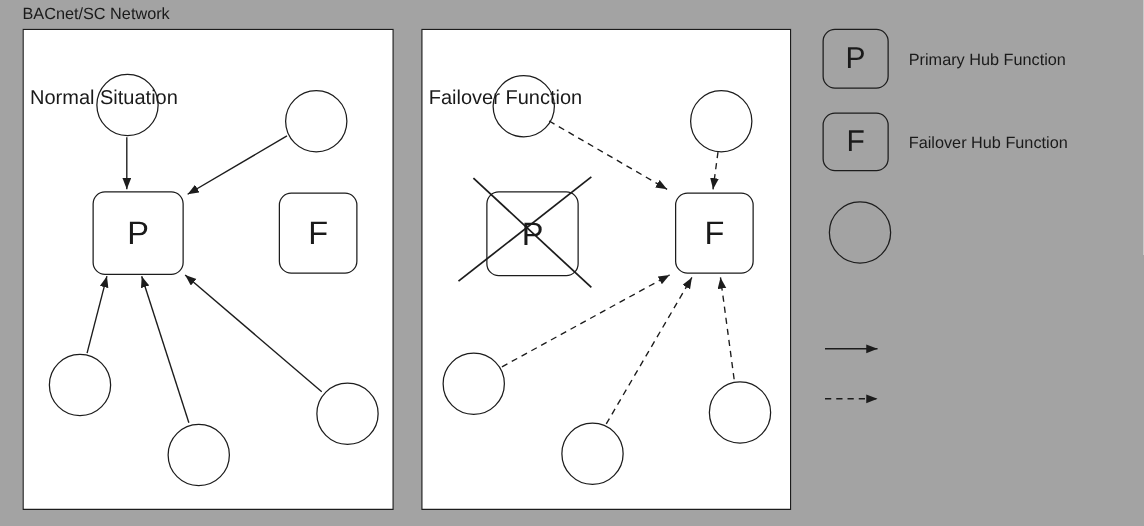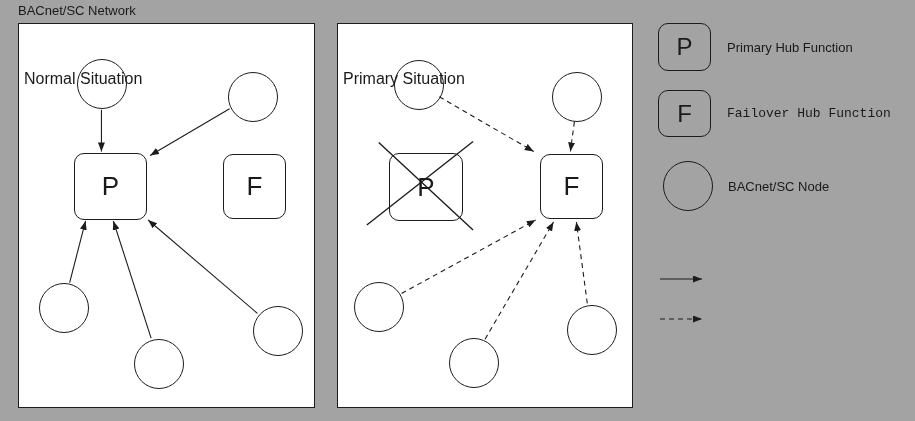--- a/index.html
+++ b/index.html
@@ -121,21 +121,21 @@
         </marker>
       </defs>
       <line class="dashed" x1="102" y1="73" x2="197" y2="128" marker-end="url(#ah2)"></line>
       <line class="dashed" x1="238" y1="98" x2="234" y2="128" marker-end="url(#ah2)"></line>
       <line class="dashed" x1="64" y1="271" x2="199" y2="197" marker-end="url(#ah2)"></line>
       <line class="dashed" x1="148" y1="317" x2="217" y2="199" marker-end="url(#ah2)"></line>
       <line class="dashed" x1="251" y1="281" x2="240" y2="199" marker-end="url(#ah2)"></line>
       <line class="cross" x1="41" y1="119" x2="136" y2="207"></line>
       <line class="cross" x1="136" y1="118" x2="29" y2="202"></line>
     </svg>
-    <div class="panel-label">Primary Situation</div>
+    <div class="panel-label">Failover Function</div>
     <div class="node" style="left:56px;  top:36px;"></div>
     <div class="node" style="left:214px; top:48px;"></div>
     <div class="node" style="left:16px;  top:258px;"></div>
     <div class="node" style="left:111px; top:314px;"></div>
     <div class="node" style="left:229px; top:281px;"></div>
     <div class="hub" style="left:51px; top:129px; width:74px; height:68px;">
       <span>P</span>
     </div>
     <div class="hub" style="left:202px; top:130px; width:63px; height:65px;">
       <span>F</span>
@@ -144,24 +144,23 @@
 
   <aside class="legend">
     <div class="hub" style="left:8px; top:23px; width:53px; height:48px;">
       <span>P</span>
     </div>
     <div class="legend-label" style="left:77px; top:23px; height:48px;">Primary Hub Function</div>
 
     <div class="hub" style="left:8px; top:90px; width:53px; height:47px;">
       <span>F</span>
     </div>
-    <div class="legend-label" style="left:77px; top:90px; height:47px;font-family:Liberation Mono, monospace;">Failover Hub Function</div>
+    <div class="legend-label" style="left:77px; top:90px; height:47px;">Failover Hub Function</div>
 
     <div class="node" style="left:13px; top:161px;"></div>
-    <div class="legend-label" style="left:78px; top:161px; height:50px;">BACnet/SC Node</div>
 
     <svg class="legend-arrow" style="left:8px; top:272px;" width="60" height="14" viewBox="0 0 60 14">
       <defs>
         <marker id="ah3" markerUnits="userSpaceOnUse" markerWidth="10" markerHeight="8" refX="9" refY="3.5" orient="auto">
           <path d="M0,0 L9,3.5 L0,7 Z" fill="#1c1c1c"></path>
         </marker>
       </defs>
       <line x1="2" y1="7" x2="44" y2="7" marker-end="url(#ah3)"></line>
     </svg>
 

